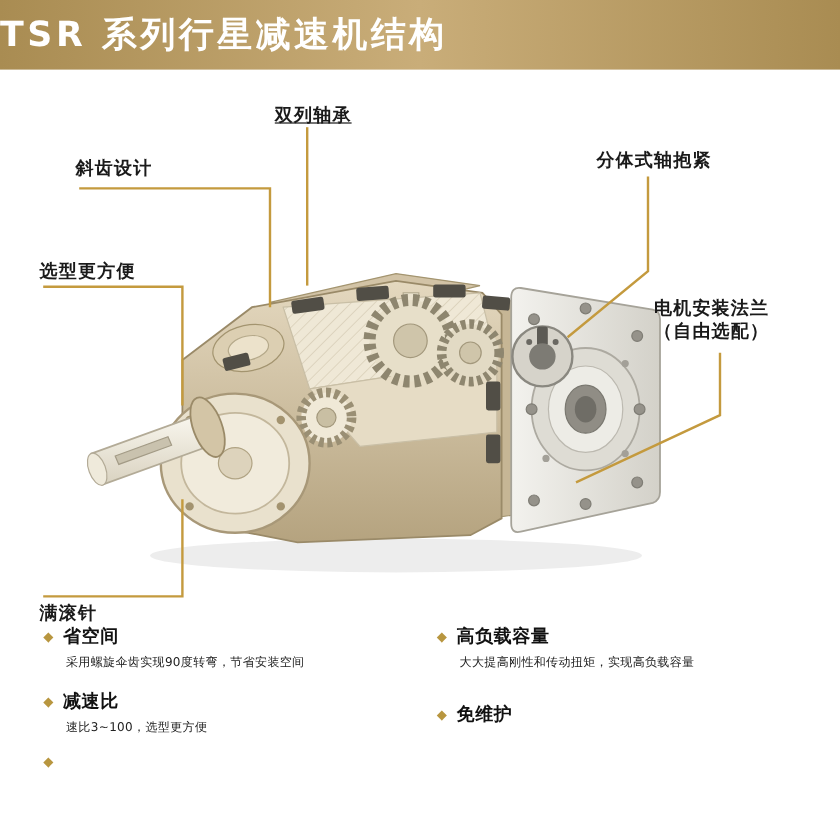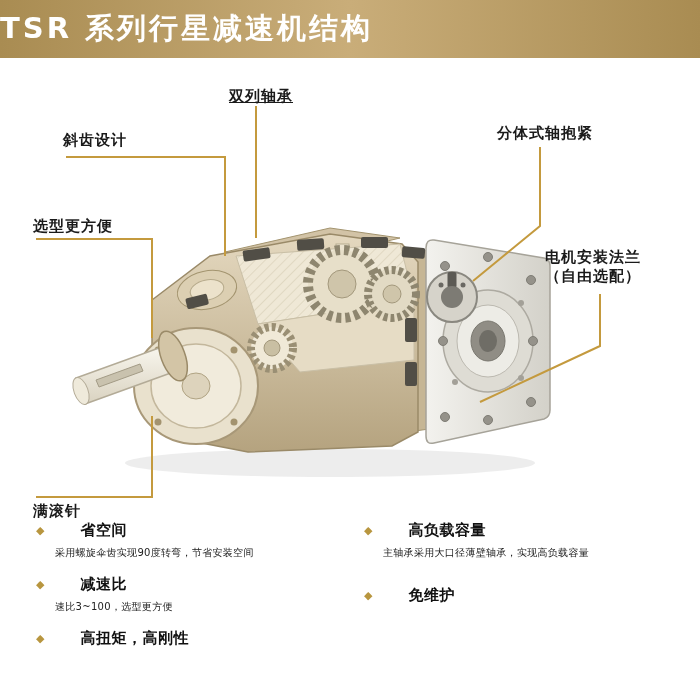--- a/index.html
+++ b/index.html
@@ -33,21 +33,21 @@
   #co-needle  { left:33px;  top:460px;margin-top:42px; }
 
   
   .features { position:absolute; left:0; top:521px; width:700px; display:flex; }
   .col-left  { width:318px; margin-left:36px; }
   .col-right { width:316px; margin-left:10px; }
   .feature { margin-bottom:15px; }
   .col-right .feature { margin-bottom:26px; }
   .feature-head { display:flex; align-items:center; gap:8px; }
   .bullet { color:#b8963f; font-size:11px; line-height:1; }
-  .feature-title { font-size:15px; font-weight:bold; color:#111111; letter-spacing:0.5px;margin-left:28px; }
+  .feature-title { font-size:15px; font-weight:bold; color:#111111; letter-spacing:0.5px; }
   .feature-desc { margin:5px 0 0 19px; font-size:10px; color:#222222; line-height:1.5; letter-spacing:0.3px; }
 </style>
 </head>
 <body>
 
 <div class="page">
 
   <div class="banner">
     <h1 class="banner-title">TSR 系列行星减速机结构</h1>
   </div>
@@ -195,31 +195,30 @@
       <div class="feature">
         <div class="feature-head">
           <span class="bullet">◆</span>
           <span class="feature-title">减速比</span>
         </div>
         <div class="feature-desc">速比3~100，选型更方便</div>
       </div>
       <div class="feature">
         <div class="feature-head">
           <span class="bullet">◆</span>
-          <span class="feature-title">高扭矩，高刚性</span>
         </div>
       </div>
     </div>
     <div class="col-right">
       <div class="feature">
         <div class="feature-head">
           <span class="bullet">◆</span>
           <span class="feature-title">高负载容量</span>
         </div>
-        <div class="feature-desc">主轴承采用大口径薄壁轴承，实现高负载容量</div>
+        <div class="feature-desc">大大提高刚性和传动扭矩，实现高负载容量</div>
       </div>
       <div class="feature">
         <div class="feature-head">
           <span class="bullet">◆</span>
           <span class="feature-title">免维护</span>
         </div>
       </div>
     </div>
   </div>
 

